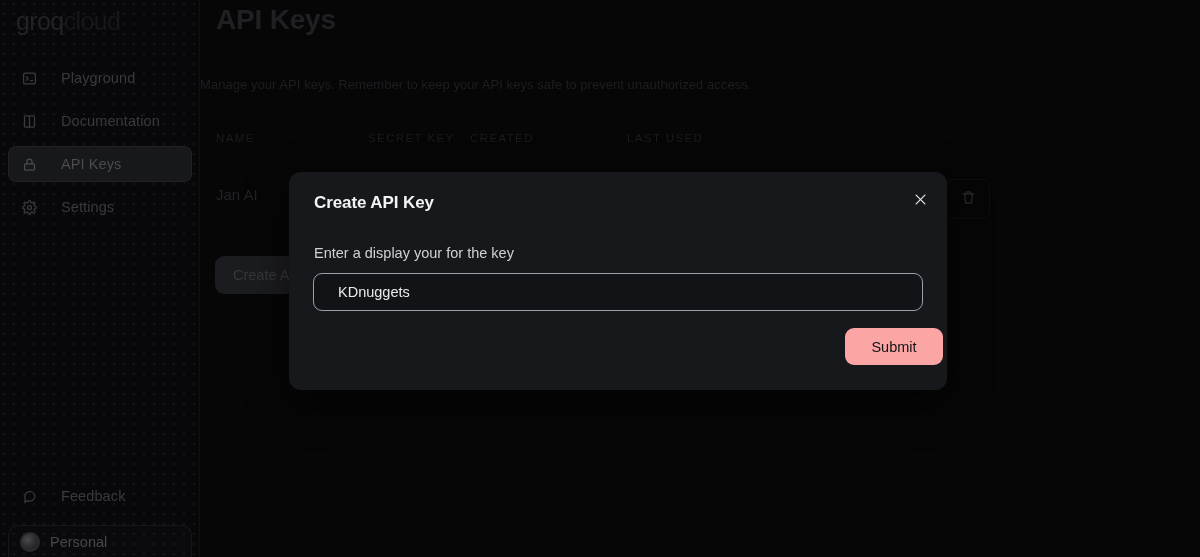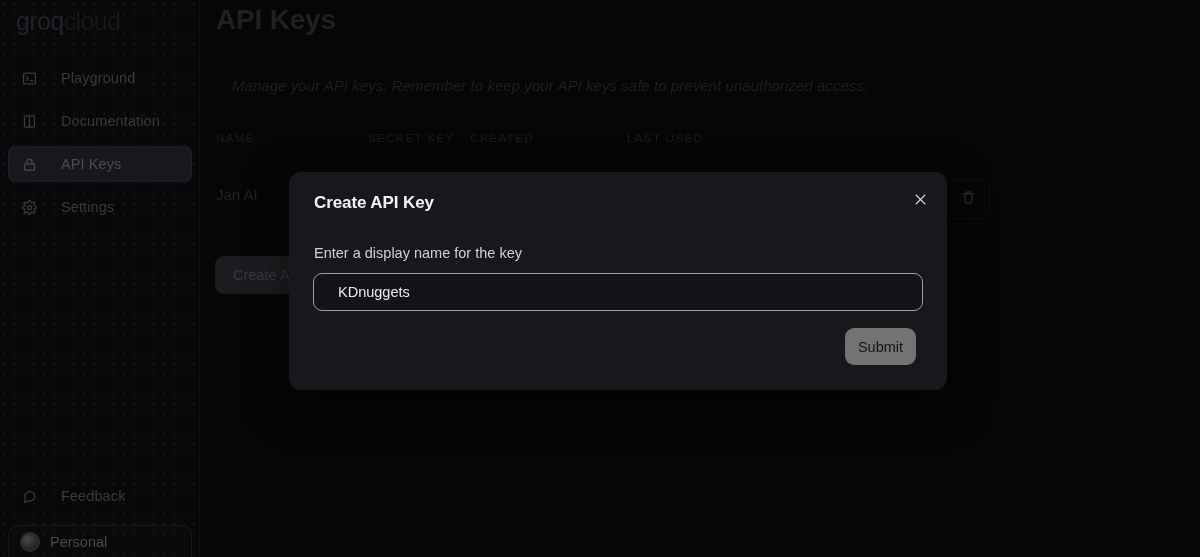--- a/index.html
+++ b/index.html
@@ -128,25 +128,24 @@
     position: absolute;
     left: 16px; top: 4px;
     font-size: 28px;
     font-weight: 700;
     color: #1f2023;
     letter-spacing: -0.2px;
   }
 
   .page-desc {
     position: absolute;
-    left: 32px; top: 77px;
-    font-size: 15px;
+    left: 0; top: 77px;
+    font-size: 13px;
     color: #1d1e21;
     letter-spacing: 0.05px;
-    font-style: italic;
   }
 
   .table {
     position: absolute;
     left: 16px; top: 132px;
     width: 974px;
   }
   .thead {
     position: relative;
     height: 28px;
@@ -245,24 +244,24 @@
     color: #e9eaec;
     font-size: 14.5px;
     font-family: "Liberation Sans", sans-serif;
     padding: 0 24px;
     outline: none;
   }
 
   .submit-btn {
     position: absolute;
     left: 556px; top: 156px;
-    width: 71px; height: 37px;
+    width: 98px; height: 37px;
     border-radius: 9px;
     border: none;
-    background: #737373;
+    background: #fca5a5;
     color: #121316;
     font-size: 14.5px;
     font-family: "Liberation Sans", sans-serif;
     cursor: pointer;
   }
 </style>
 </head>
 <body>
 
 <div id="app">
@@ -374,21 +373,21 @@
 
     <div class="modal-title">Create API Key</div>
 
     <div class="modal-close">
       <svg width="15" height="15" viewBox="0 0 24 24" fill="none" stroke="#e7e8ea" stroke-width="2" stroke-linecap="round">
         <line x1="5" y1="5" x2="19" y2="19"></line>
         <line x1="19" y1="5" x2="5" y2="19"></line>
       </svg>
     </div>
 
-    <label class="field-label">Enter a display name for the key</label>
+    <label class="field-label">Enter a display your for the key</label>
 
     <input class="name-input" type="text" value="KDnuggets" style="">
 
     <button class="submit-btn">Submit</button>
 
   </div>
 
 </div>
 
 </body></html>

